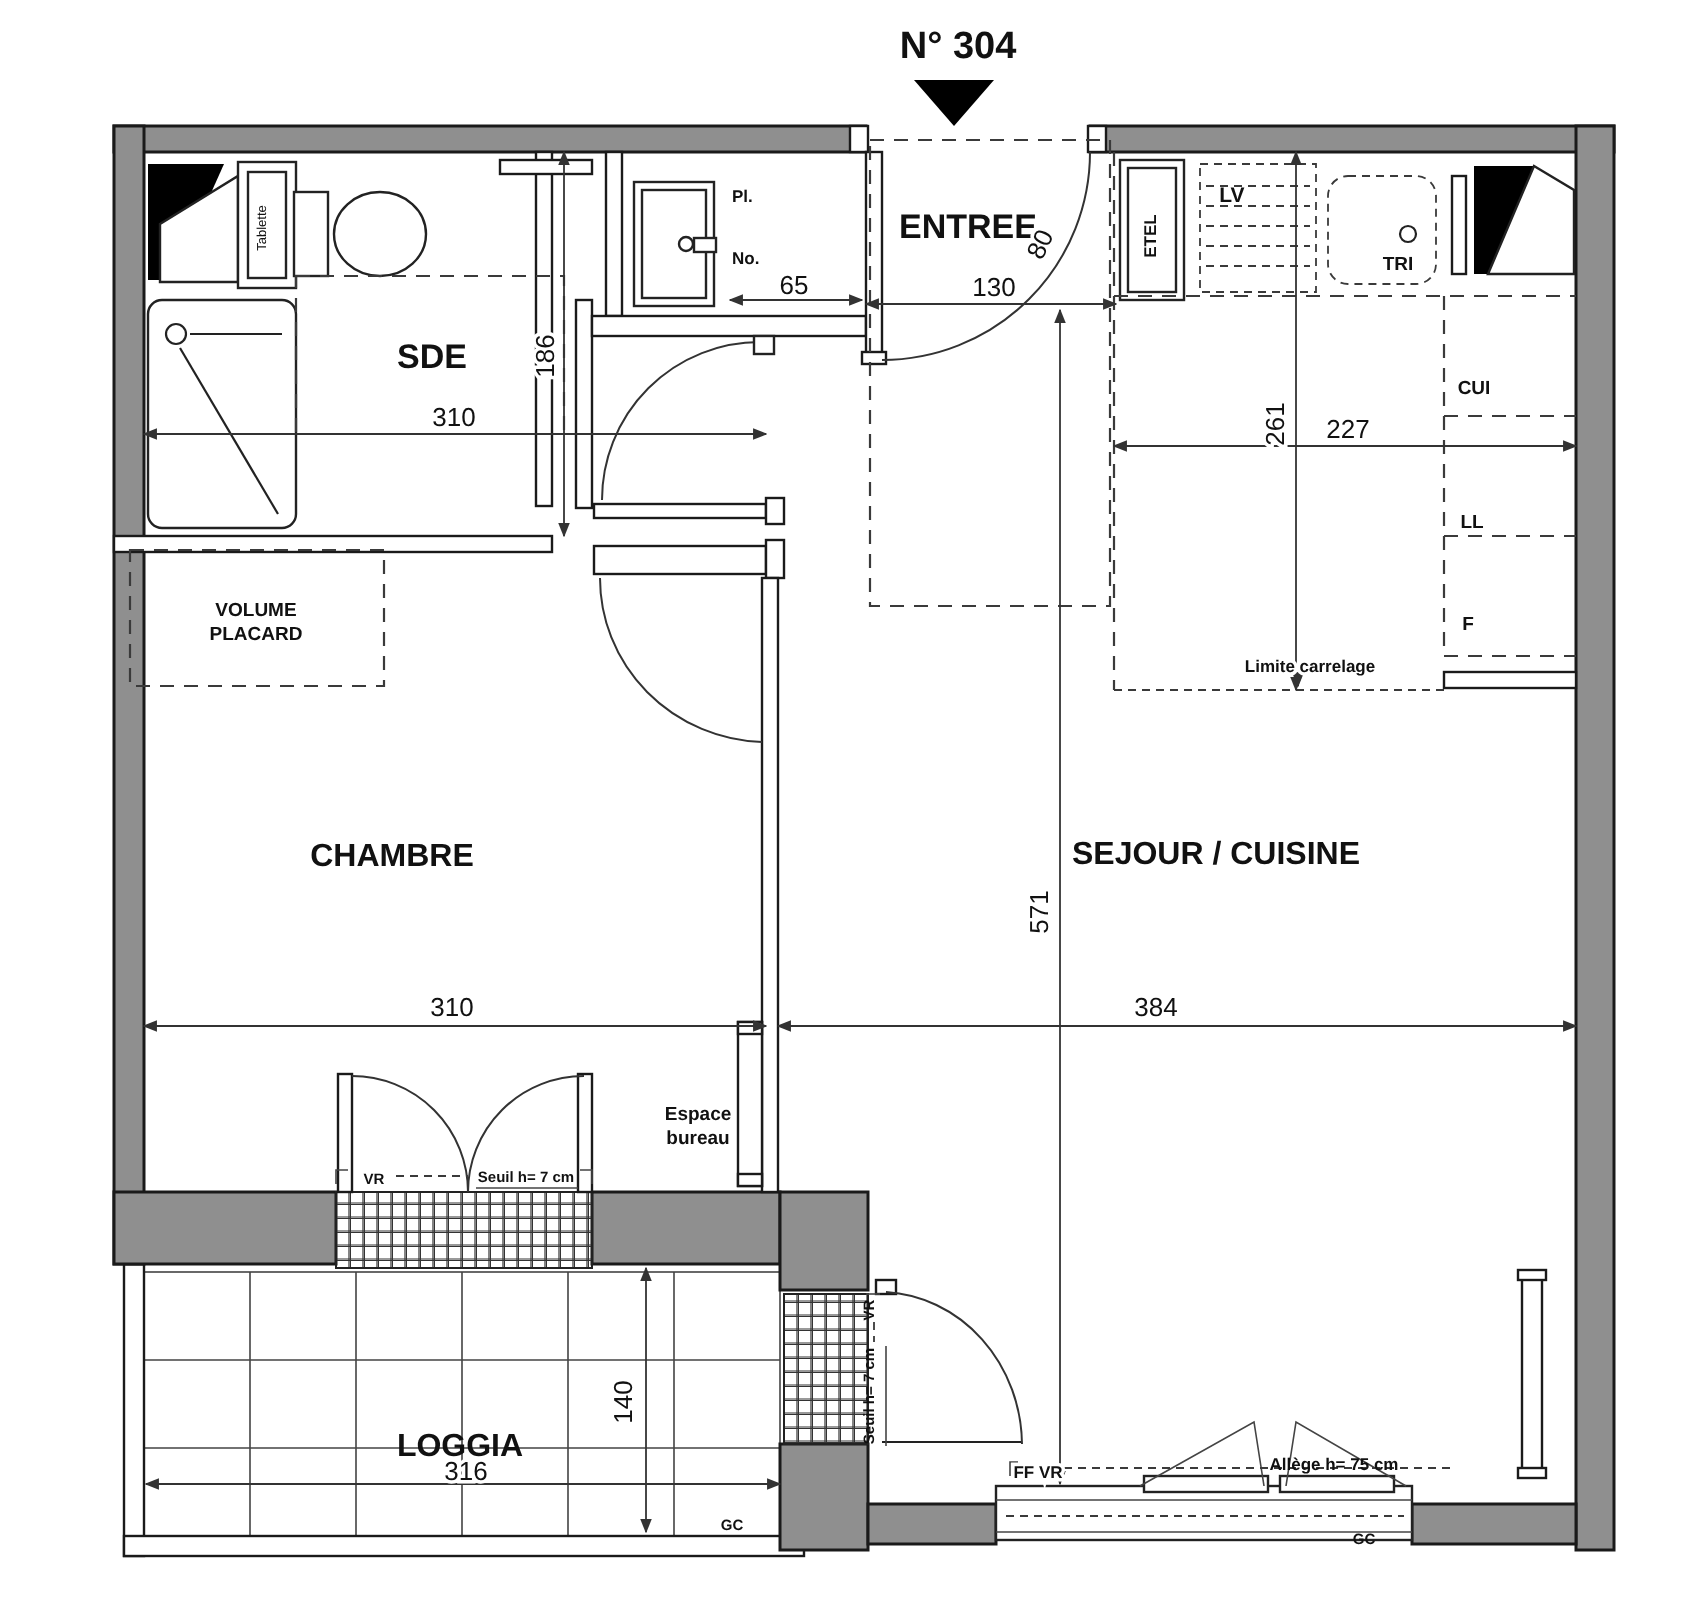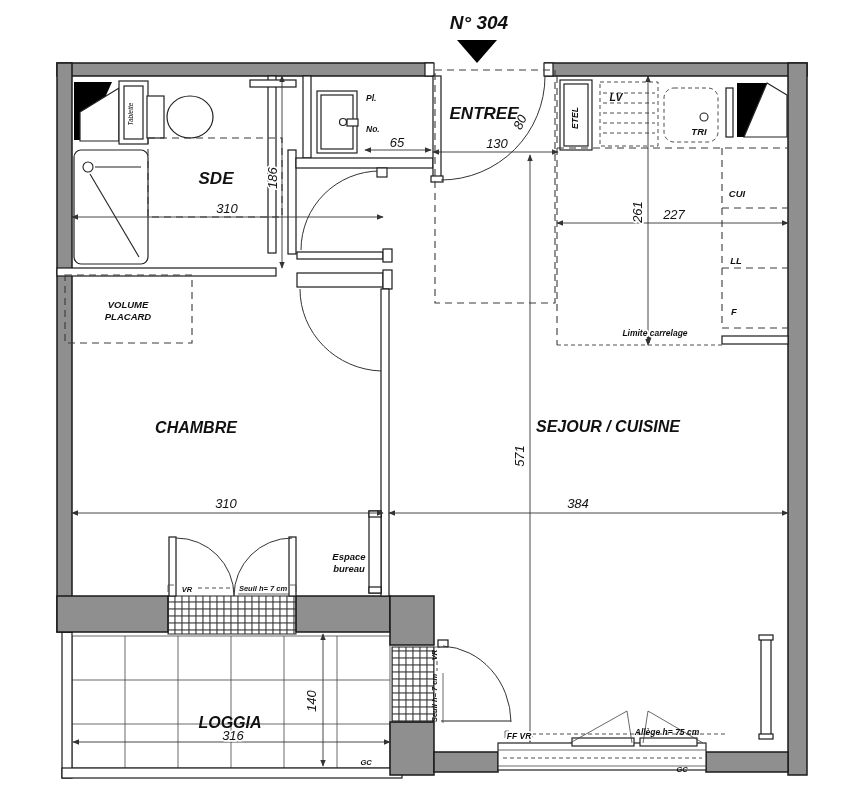--- a/index.html
+++ b/index.html
@@ -1,16 +1,16 @@
 <!DOCTYPE html>
 <html style="--wall: #8f8f8f; --line: #1a1a1a;"><head>
 <meta charset="utf-8">
 <style>
   html,body{margin:0;padding:0;background:#fff;}
-  .page{width:763px;height:800px;position:relative;background:#1d4ed8;font-family:"Liberation Sans",sans-serif;font-style:italic;}
+  .page{width:763px;height:800px;position:relative;background:#1d4ed8;font-family:"Liberation Sans",sans-serif;}
   svg text{font-family:"Liberation Sans",sans-serif;fill:#111;}
   .wall{fill:var(--wall,#8f8f8f);stroke:#1a1a1a;stroke-width:1.5;}
   .thinwall{fill:#fff;stroke:#1a1a1a;stroke-width:1.2;}
   .fix{fill:#fff;stroke:#222;stroke-width:1.2;}
   .ln{stroke:#222;stroke-width:1.1;fill:none;}
   .lnthin{stroke:#444;stroke-width:0.8;fill:none;}
   .arc{stroke:#333;stroke-width:1;fill:none;}
   .dash{stroke:#3a3a3a;stroke-width:1.1;fill:none;stroke-dasharray:7 5;}
   .dashsm{stroke:#3a3a3a;stroke-width:0.9;fill:none;stroke-dasharray:4 3;}
   .dimln{stroke:#333;stroke-width:0.9;fill:none;}

